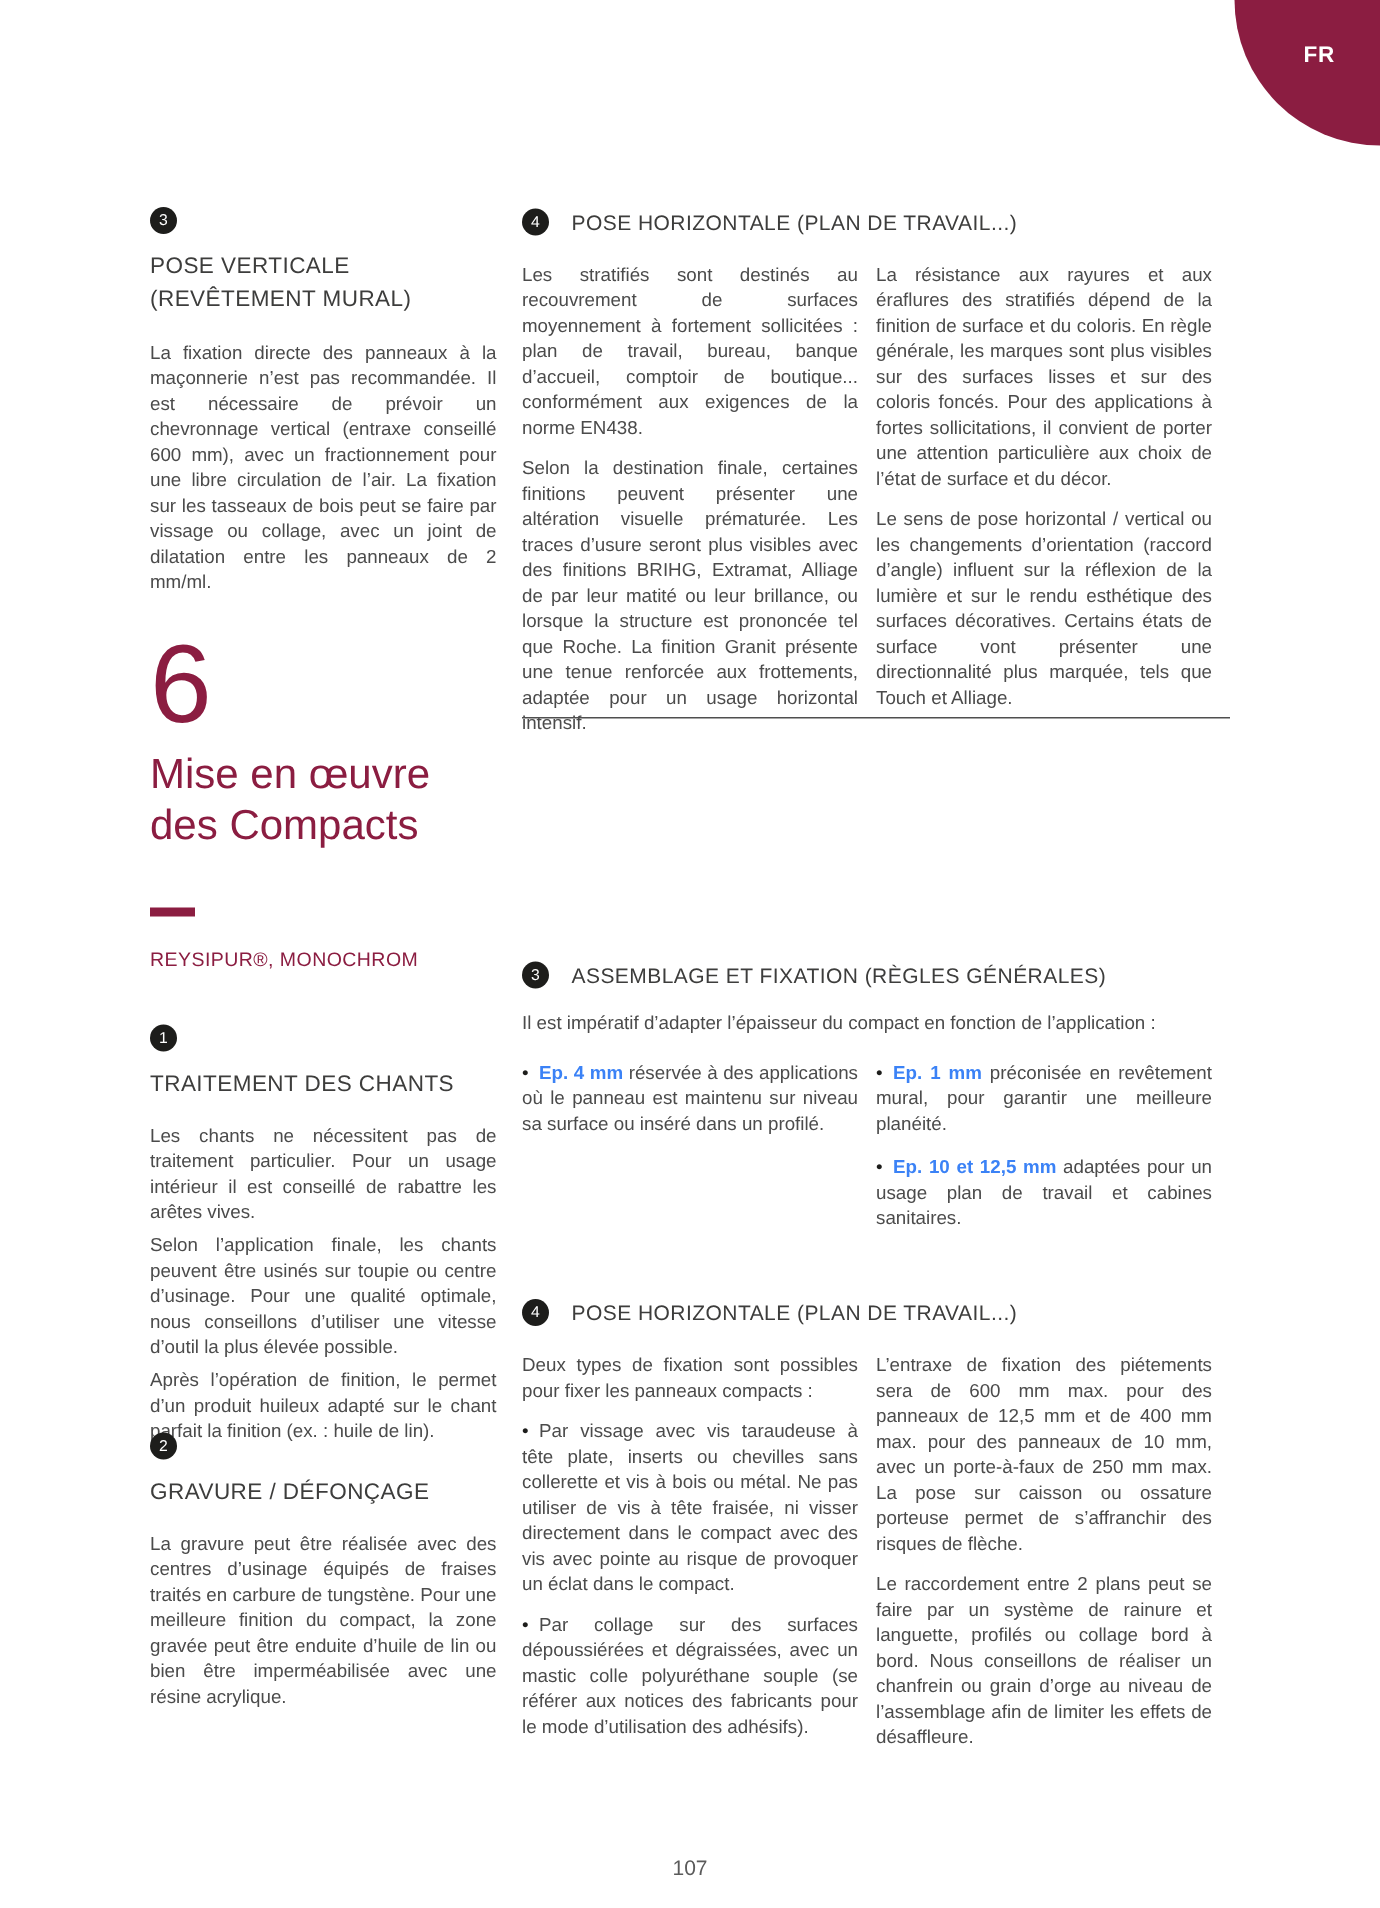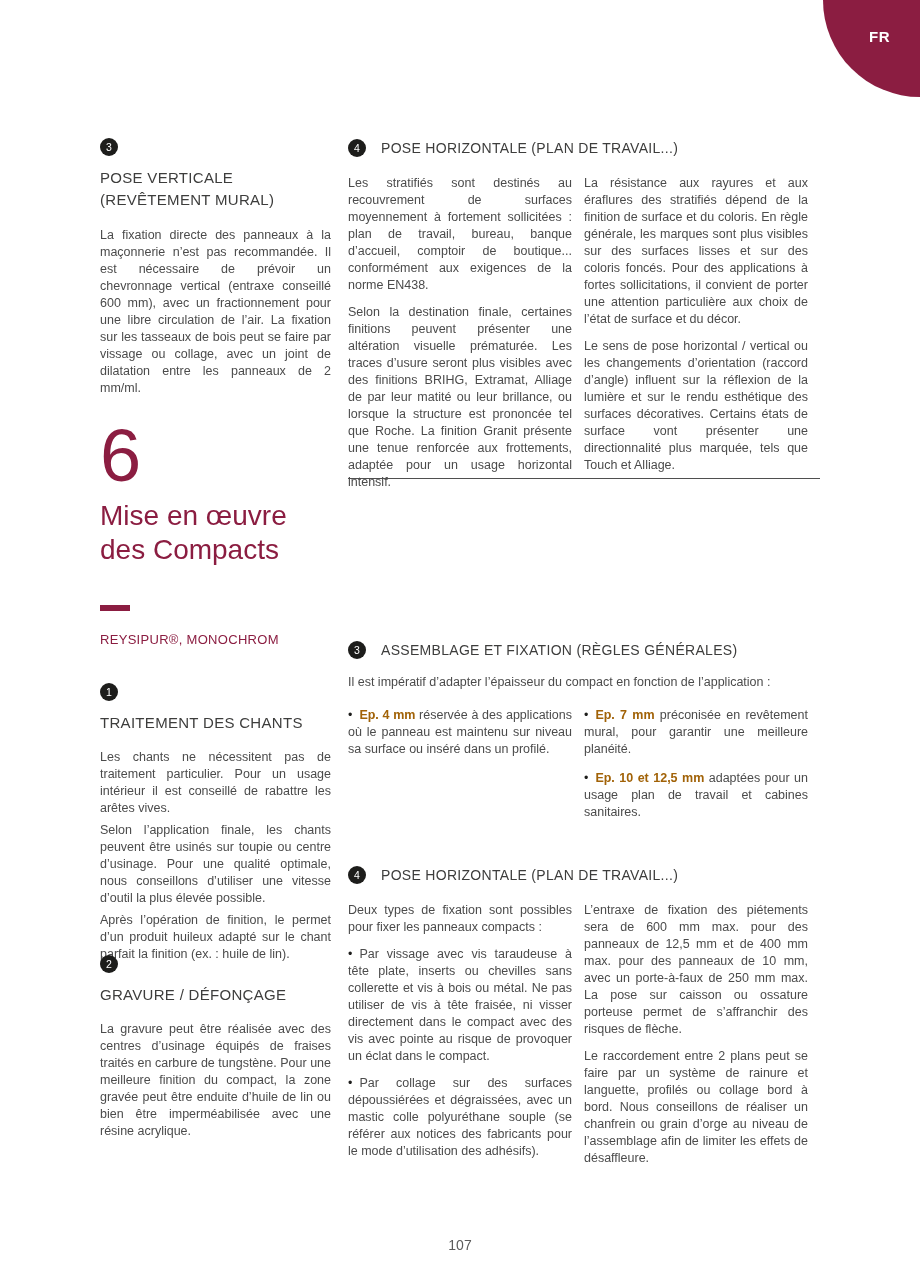--- a/index.html
+++ b/index.html
@@ -23,21 +23,21 @@
          font-size:10.5px;display:flex;align-items:center;justify-content:center;flex:0 0 18px;}
   .h-left{font-size:15px;line-height:22px;font-weight:400;color:var(--heading);letter-spacing:.3px;margin-top:11px;}
   .h-right{font-size:14px;line-height:18px;font-weight:400;color:var(--heading);letter-spacing:.3px;}
   .sec-header{display:flex;align-items:center;gap:15px;}
   .body{font-size:12.5px;line-height:17px;text-align:justify;color:var(--text);}
   .stack .body + .body{margin-top:5px;}
   .cols{display:flex;gap:12px;}
   .col{width:224px;}
   .col .body + .body{margin-top:10px;}
   .bullet::before{content:"•";margin-right:7px;color:var(--badge);}
-  .bullet b{color:#a16207;}
+  .bullet b{color:#3b82f6;}
 
   
   .sec-left-3{left:100px;top:138px;width:231px;}
   .sec-left-3 .body{margin-top:16px;}
 
   .chapter{left:100px;top:423px;width:260px;}
   .chapter-number{font-size:74px;line-height:66px;font-weight:200;color:var(--accent);}
   .chapter-title{font-size:28px;line-height:34px;font-weight:300;color:var(--accent);margin-top:10px;}
   .accent-bar{width:30px;height:6px;background:var(--accent);margin-top:38px;}
   .chapter-subtitle{margin-top:21px;font-size:13px;letter-spacing:.3px;color:var(--accent);}
@@ -130,21 +130,21 @@
     <div class="sec-header">
       <div class="badge">3</div>
       <h2 class="h-right">ASSEMBLAGE ET FIXATION (RÈGLES GÉNÉRALES)</h2>
     </div>
     <p class="body intro">Il est impératif d’adapter l’épaisseur du compact en fonction de l’application :</p>
     <div class="cols">
       <div class="col">
         <p class="body bullet"><b>Ep. 4 mm</b><span> réservée à des applications où le panneau est maintenu sur niveau sa surface ou inséré dans un profilé.</span></p>
       </div>
       <div class="col">
-        <p class="body bullet"><b>Ep. 7 mm</b><span> préconisée en revêtement mural, pour garantir une meilleure planéité.</span></p>
+        <p class="body bullet"><b>Ep. 1 mm</b><span> préconisée en revêtement mural, pour garantir une meilleure planéité.</span></p>
         <p class="body bullet"><b>Ep. 10 et 12,5 mm</b><span> adaptées pour un usage plan de travail et cabines sanitaires.</span></p>
       </div>
     </div>
   </section>
 
   <section class="abs sec-pose-bottom">
     <div class="sec-header">
       <div class="badge">4</div>
       <h2 class="h-right">POSE HORIZONTALE (PLAN DE TRAVAIL...)</h2>
     </div>

